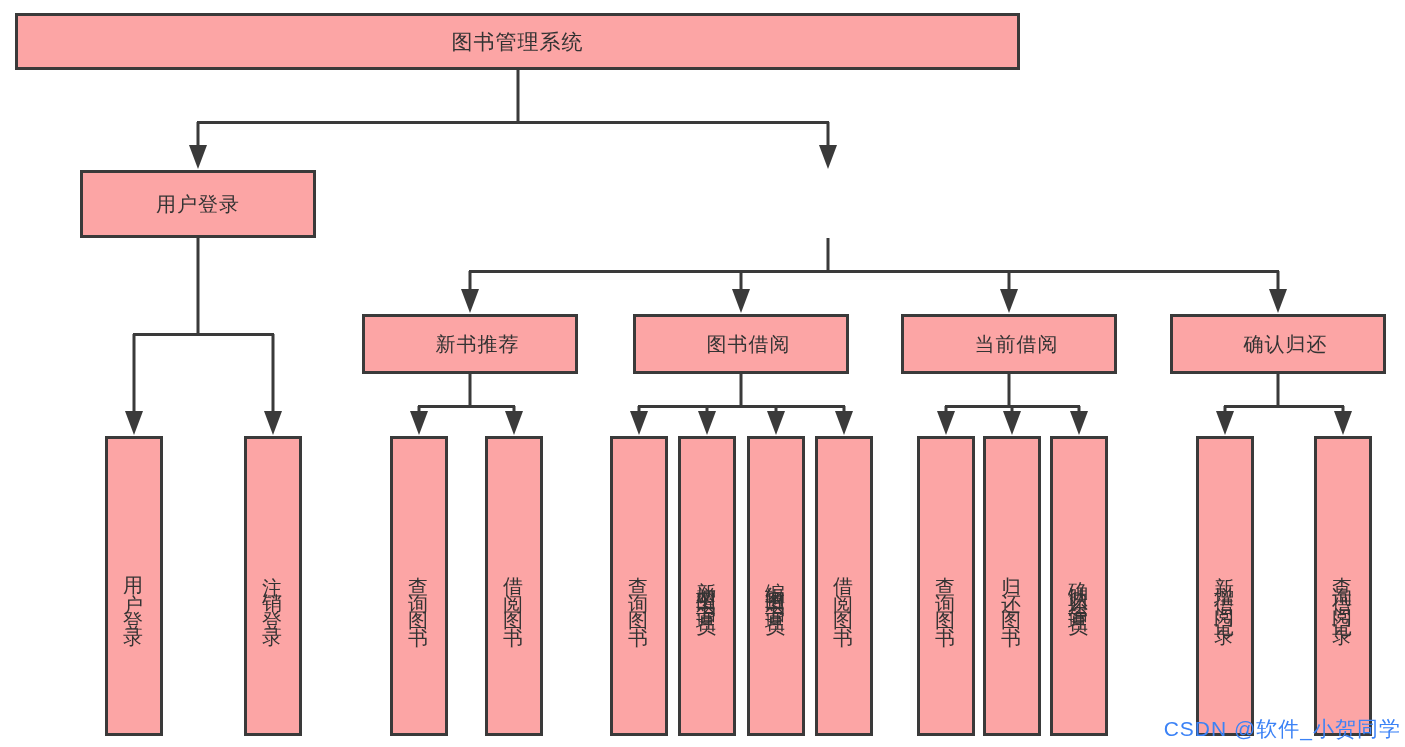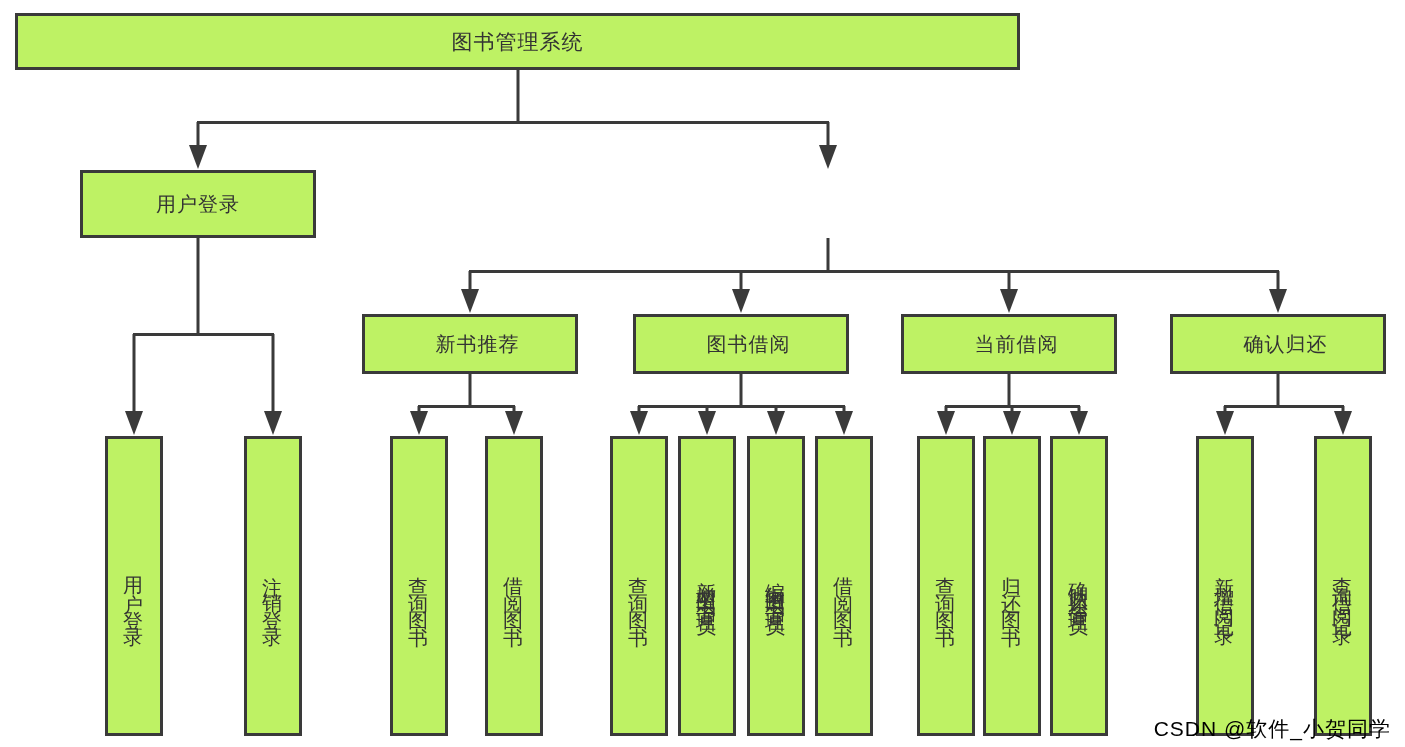--- a/index.html
+++ b/index.html
@@ -20,21 +20,21 @@
     left: 0;
     top: 0;
     width: 1405px;
     height: 747px;
     z-index: 1;
   }
   .box {
     position: absolute;
     box-sizing: border-box;
     border: 3px solid #3a3a3a;
-    background: #bef264;
+    background: #fca5a5;
     color: #333333;
     display: flex;
     align-items: center;
     justify-content: center;
     font-size: 20px;
     letter-spacing: 1px;
     z-index: 2;
     text-align: center;
   }
   .root-box {
@@ -50,23 +50,23 @@
     writing-mode: vertical-rl;
     text-orientation: mixed;
     white-space: nowrap;
     font-size: 20px;
   }
   .g4 { letter-spacing: 17px; margin-bottom: -17px; }
   .g6 { letter-spacing: 10px; margin-bottom: -10px; }
   .g8 { letter-spacing: 5px;  margin-bottom: -5px; }
   .watermark {
     position: absolute;
-    right: 14px;
+    right: 4px;
     bottom: 4px;
-    color: #000000;
+    color: #3b82f6;
     font-size: 21px;
     letter-spacing: 1px;
     z-index: 10;
     white-space: nowrap;
   }
 </style>
 </head>
 <body>
 
 <div class="canvas">

